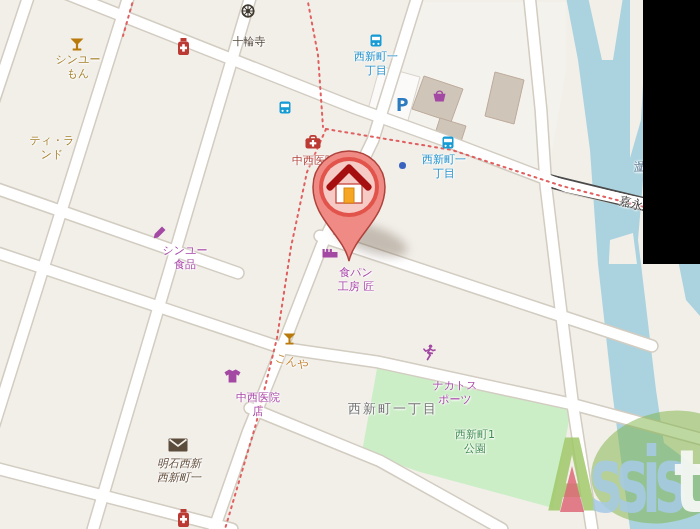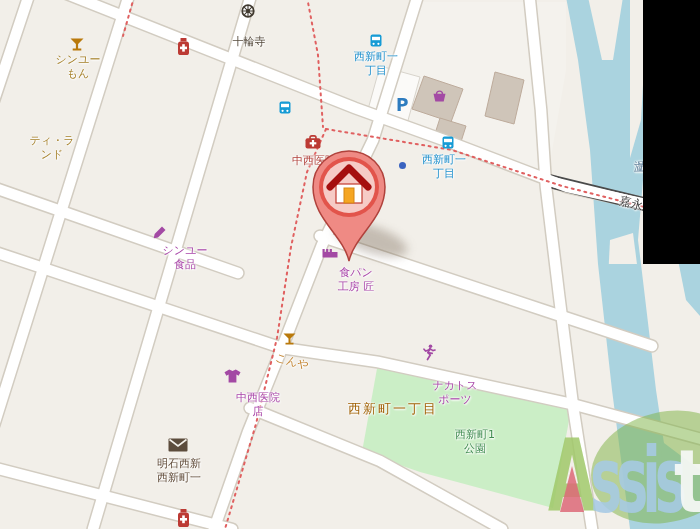--- a/index.html
+++ b/index.html
@@ -6,22 +6,22 @@
   .stage{position:relative;width:700px;height:529px;overflow:hidden;background:#f2efe9;
          font-family:"DejaVu Sans","Liberation Sans",sans-serif;}
   .base{position:absolute;left:0;top:0;z-index:1;}
   .icon{position:absolute;z-index:20;}
   .lbl{position:absolute;z-index:25;font-size:11px;line-height:13.5px;text-align:center;
        transform:translateX(-50%);white-space:nowrap;font-weight:500;
        text-shadow:0 0 2px #fff,0 0 2px #fff,0 0 3px #fff,1px 1px 2px #fff;}
   .lbl span{display:block;}
   .c-gold{color:#a5802a;} .c-orange{color:#c07f28;} .c-red{color:#b0403a;}
   .c-dark{color:#554a3c;margin-top:12px;} .c-blue{color:#1d8fcc;} .c-purple{color:#a844a8;margin-left:24px;}
-  .c-brown{color:#5f4a37;} .c-green{color:#3f8c4f;}
-  .c-gray{color:#a16207;font-size:13px;letter-spacing:2px;}
+  .c-brown{color:#5f4a37;font-style:italic;} .c-green{color:#3f8c4f;}
+  .c-gray{color:#737373;font-size:13px;letter-spacing:2px;}
   .c-road{color:#3a3a3a;font-size:12px;}
   .c-water{color:#6d8ba3;}
   .rot{transform:translateX(-50%) rotate(14deg);}
   .vert{writing-mode:vertical-rl;transform:none;}
   .p-letter{position:absolute;z-index:20;font-weight:bold;font-size:17px;color:#2e7cbf;
             text-shadow:0 0 2px #fff;}
   .dot{position:absolute;z-index:20;width:7px;height:7px;border-radius:50%;background:#3a63c0;}
   .pin-shadow{position:absolute;left:333px;top:226px;width:76px;height:27px;z-index:34;
               background:rgba(90,70,50,.30);border-radius:50%;filter:blur(5px);
               transform:rotate(18deg);}

